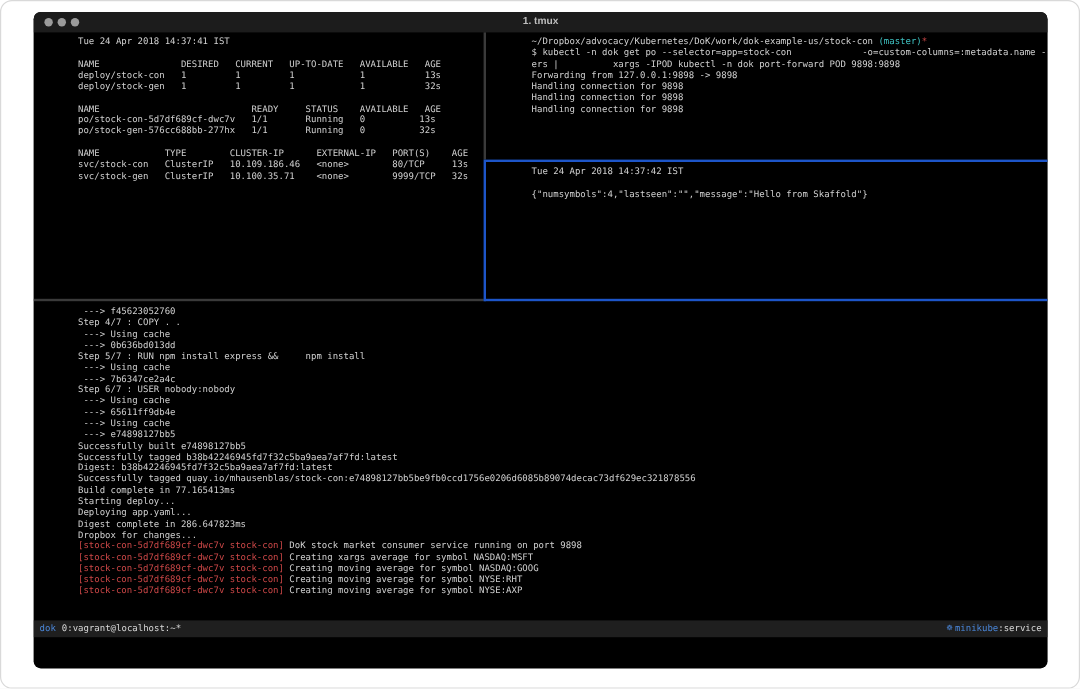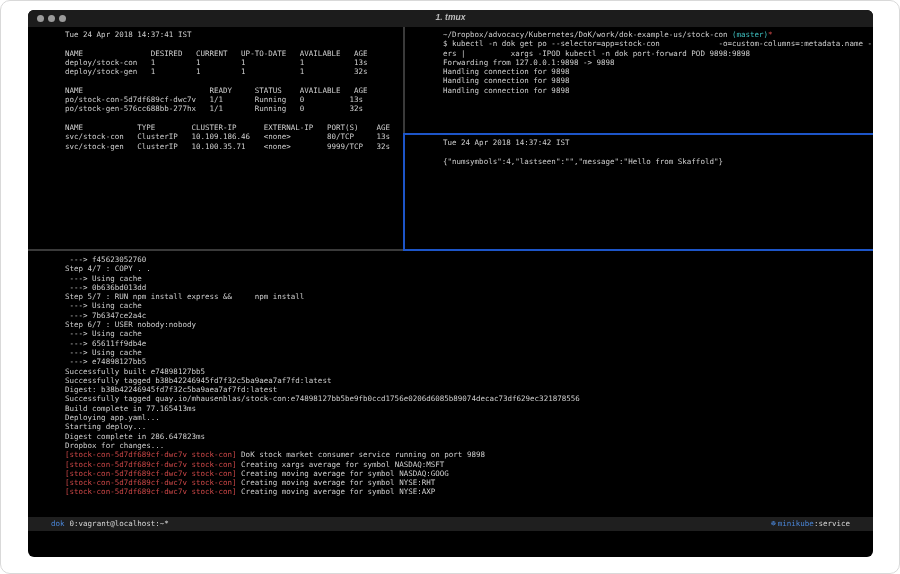--- a/index.html
+++ b/index.html
@@ -9,21 +9,21 @@
   }
   .frame {
     position:absolute; inset:0; border:1px solid #d9d9d9; border-radius:10px;
     pointer-events:none; box-sizing:border-box;
   }
   .window {
     position:absolute; left:28px; top:10px; width:845px; height:547px;
     background:var(--background,#000); border-radius:6px; overflow:hidden;
   }
   .titlebar {
-    position:relative; height:17px; background:var(--titlebar,#1c1c1c);font-style:italic;
+    position:relative; height:17px; background:var(--titlebar,#1c1c1c);
   }
   .traffic-lights { position:absolute; left:9px; top:5px; display:flex; gap:4px; }
   .traffic-lights span {
     width:7px; height:7px; border-radius:50%;
     background:var(--traffic-light,#9b9b9b); display:block;
   }
   .win-title {
     position:absolute; left:0; right:0; top:2px; text-align:center;
     font-family:"Liberation Sans","DejaVu Sans",sans-serif;
     font-size:8.5px; color:#bdbdbd; font-weight:bold;
@@ -44,21 +44,21 @@
   .divider { position:absolute; }
   .v-div-gray { left:375px; top:0;    width:2px; height:106px; background:var(--pane-border,#3a3a3a); }
   .v-div-blue { left:375px; top:106px; width:2px; height:118px; background:var(--pane-border-active,#1d55c8); }
   .h-div-right-top { left:377px; top:106px; right:0; height:2px; background:var(--pane-border-active,#1d55c8); }
   .h-div-bottom-left  { left:0;   top:222px; width:375px; height:2px; background:var(--pane-border,#3a3a3a); }
   .h-div-bottom-right { left:375px; top:222px; right:0; height:2px; background:var(--pane-border-active,#1d55c8); }
   .statusbar {
     position:absolute; left:0; right:0; top:490px; height:14px;
     background:var(--statusbar-bg,#1f1f1f);
     display:flex; justify-content:space-between; align-items:center;
-    padding:0 23px; font-size:7.5px; line-height:14px; white-space:pre;
+    padding:0 5px; font-size:7.5px; line-height:14px; white-space:pre;
   }
   .status-left, .status-right { display:flex; align-items:center; }
   .status-session { color:var(--accent-blue,#4a86d8); margin-right:5px; }
   .status-window  { color:#d8d8d8; }
   .status-icon    { color:var(--accent-blue,#4a86d8); margin-right:2px; font-size:8px; }
   .status-context { color:var(--accent-blue,#4a86d8); }
   .status-namespace { color:#d8d8d8; }
 </style>
 </head>
 <body>
@@ -120,22 +120,22 @@
           <div class="term-line"><span>Step 6/7 : USER nobody:nobody</span></div>
           <div class="term-line"><span> ---&gt; Using cache</span></div>
           <div class="term-line"><span> ---&gt; 65611ff9db4e</span></div>
           <div class="term-line"><span> ---&gt; Using cache</span></div>
           <div class="term-line"><span> ---&gt; e74898127bb5</span></div>
           <div class="term-line"><span>Successfully built e74898127bb5</span></div>
           <div class="term-line"><span>Successfully tagged b38b42246945fd7f32c5ba9aea7af7fd:latest</span></div>
           <div class="term-line"><span>Digest: b38b42246945fd7f32c5ba9aea7af7fd:latest</span></div>
           <div class="term-line"><span>Successfully tagged quay.io/mhausenblas/stock-con:e74898127bb5be9fb0ccd1756e0206d6085b89074decac73df629ec321878556</span></div>
           <div class="term-line"><span>Build complete in 77.165413ms</span></div>
+          <div class="term-line"><span>Starting deploy...</span></div>
           <div class="term-line"><span>Deploying app.yaml...</span></div>
-          <div class="term-line"><span>Starting deploy...</span></div>
           <div class="term-line"><span>Digest complete in 286.647823ms</span></div>
           <div class="term-line"><span>Dropbox for changes...</span></div>
           <div class="term-line"><span class="c-red">[stock-con-5d7df689cf-dwc7v stock-con]</span><span> DoK stock market consumer service running on port 9898</span></div>
           <div class="term-line"><span class="c-red">[stock-con-5d7df689cf-dwc7v stock-con]</span><span> Creating xargs average for symbol NASDAQ:MSFT</span></div>
           <div class="term-line"><span class="c-red">[stock-con-5d7df689cf-dwc7v stock-con]</span><span> Creating moving average for symbol NASDAQ:GOOG</span></div>
           <div class="term-line"><span class="c-red">[stock-con-5d7df689cf-dwc7v stock-con]</span><span> Creating moving average for symbol NYSE:RHT</span></div>
           <div class="term-line"><span class="c-red">[stock-con-5d7df689cf-dwc7v stock-con]</span><span> Creating moving average for symbol NYSE:AXP</span></div>
         </div>
 
       <div class="divider v-div-gray"></div>

